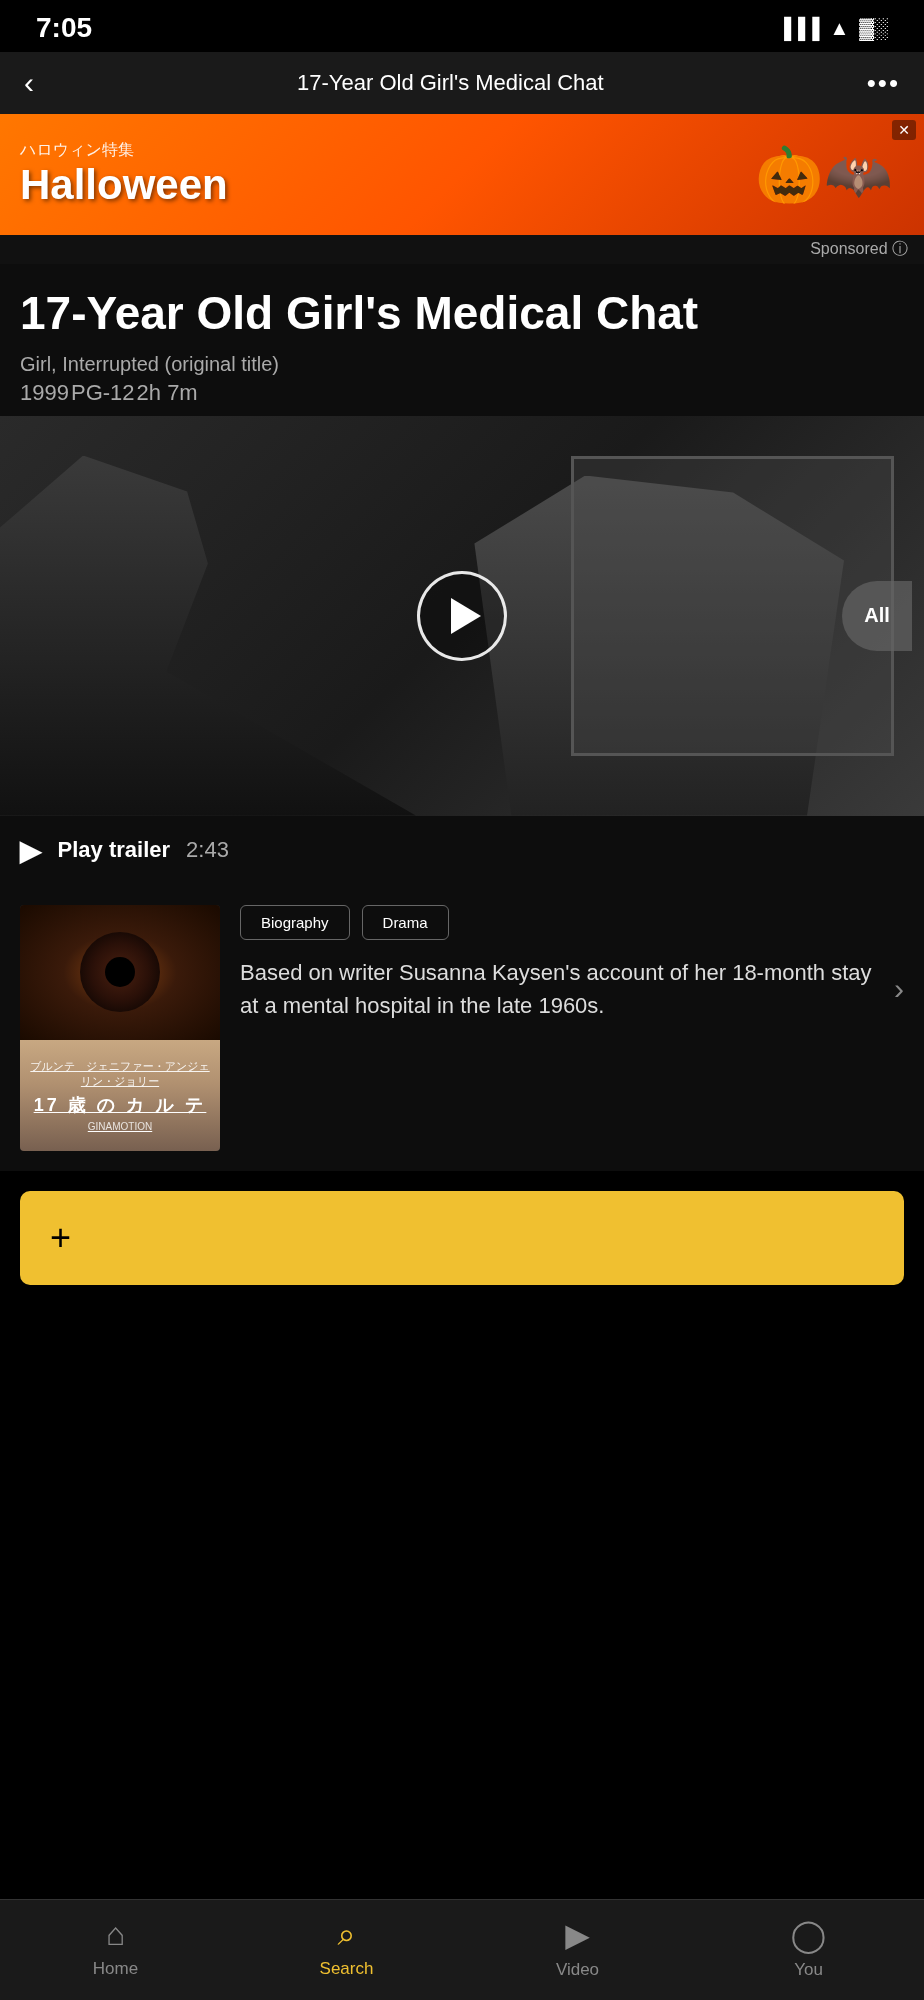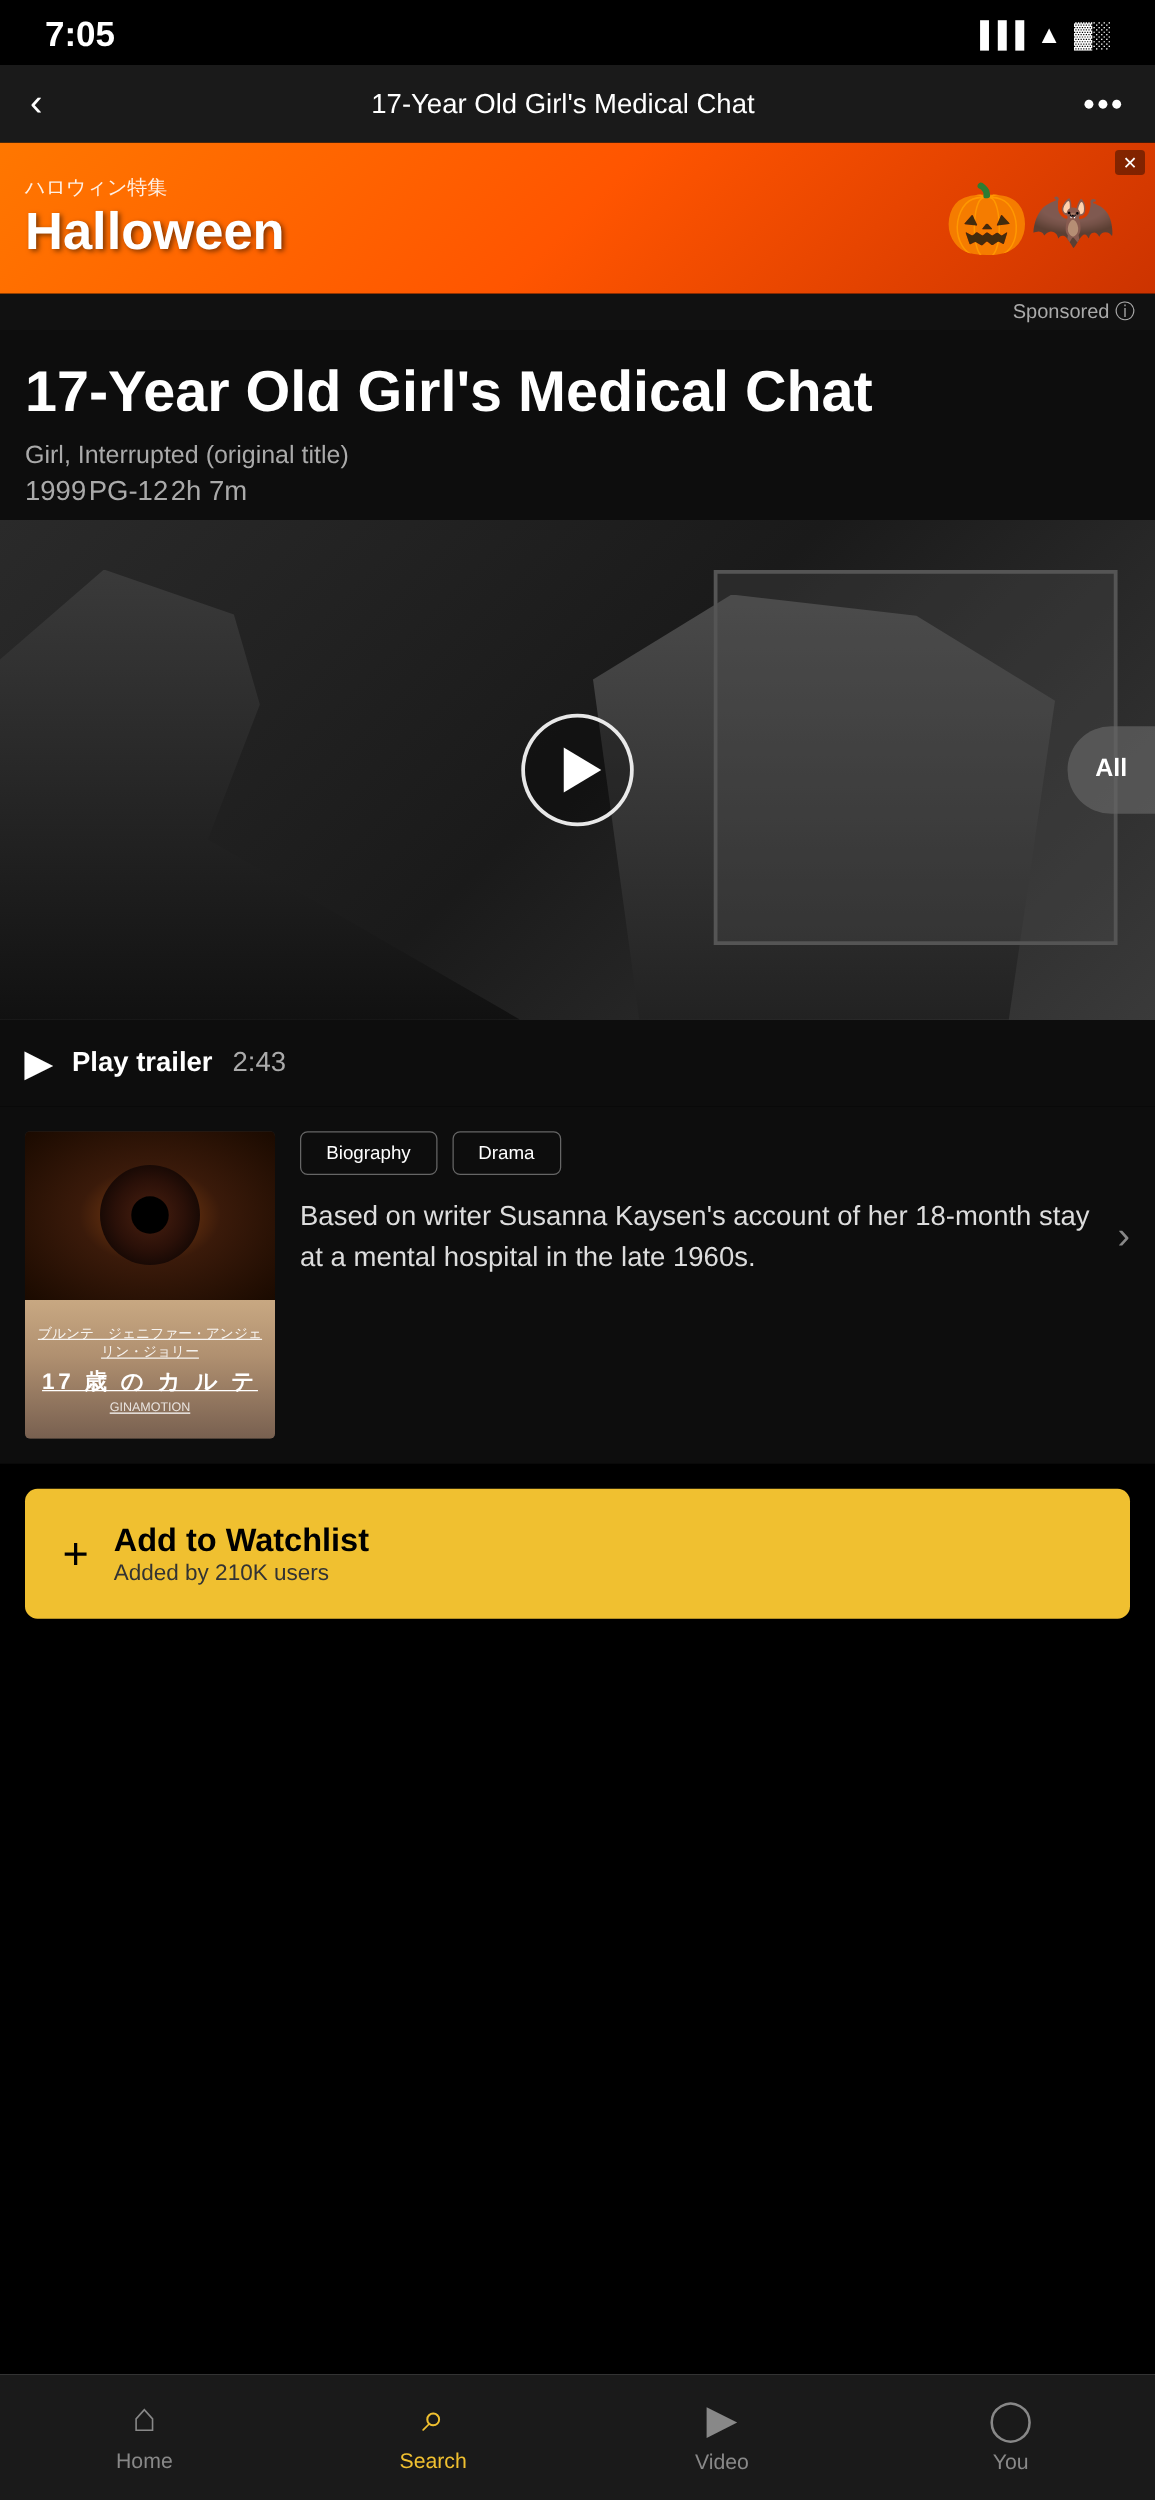--- a/index.html
+++ b/index.html
@@ -213,21 +213,21 @@
       content: '';
       width: 0;
       height: 0;
       border-top: 18px solid transparent;
       border-bottom: 18px solid transparent;
       border-left: 30px solid #fff;
       margin-left: 8px;
     }
     .all-badge {
       position: absolute;
-      right: 0;
+      right: 12px;
       top: 50%;
       transform: translateY(-50%);
       width: 70px;
       height: 70px;
       background: rgba(100,100,100,0.7);
       border-radius: 50% 0 0 50%;
       display: flex;
       align-items: center;
       justify-content: center;
       font-size: 20px;
@@ -501,24 +501,20 @@
     </div>
     <div style="display:flex; align-items:flex-start; gap:8px;">
       <div class="movie-synopsis">Based on writer Susanna Kaysen's account of her 18-month stay at a mental hospital in the late 1960s.</div>
       <span class="chevron-right">›</span>
     </div>
   </div>
 </div>
 
 <div class="watchlist-btn">
   <span class="watchlist-plus">+</span>
-  <div class="watchlist-text-group">
-    <span class="watchlist-main-text">Add to Watchlist</span>
-    <span class="watchlist-sub-text">Added by 210K users</span>
-  </div>
 </div>
 
 <div class="bottom-spacer"></div>
 
 <div class="bottom-nav">
   <div class="nav-item">
     <span class="nav-icon">⌂</span>
     <span class="nav-label">Home</span>
   </div>
   <div class="nav-item">

